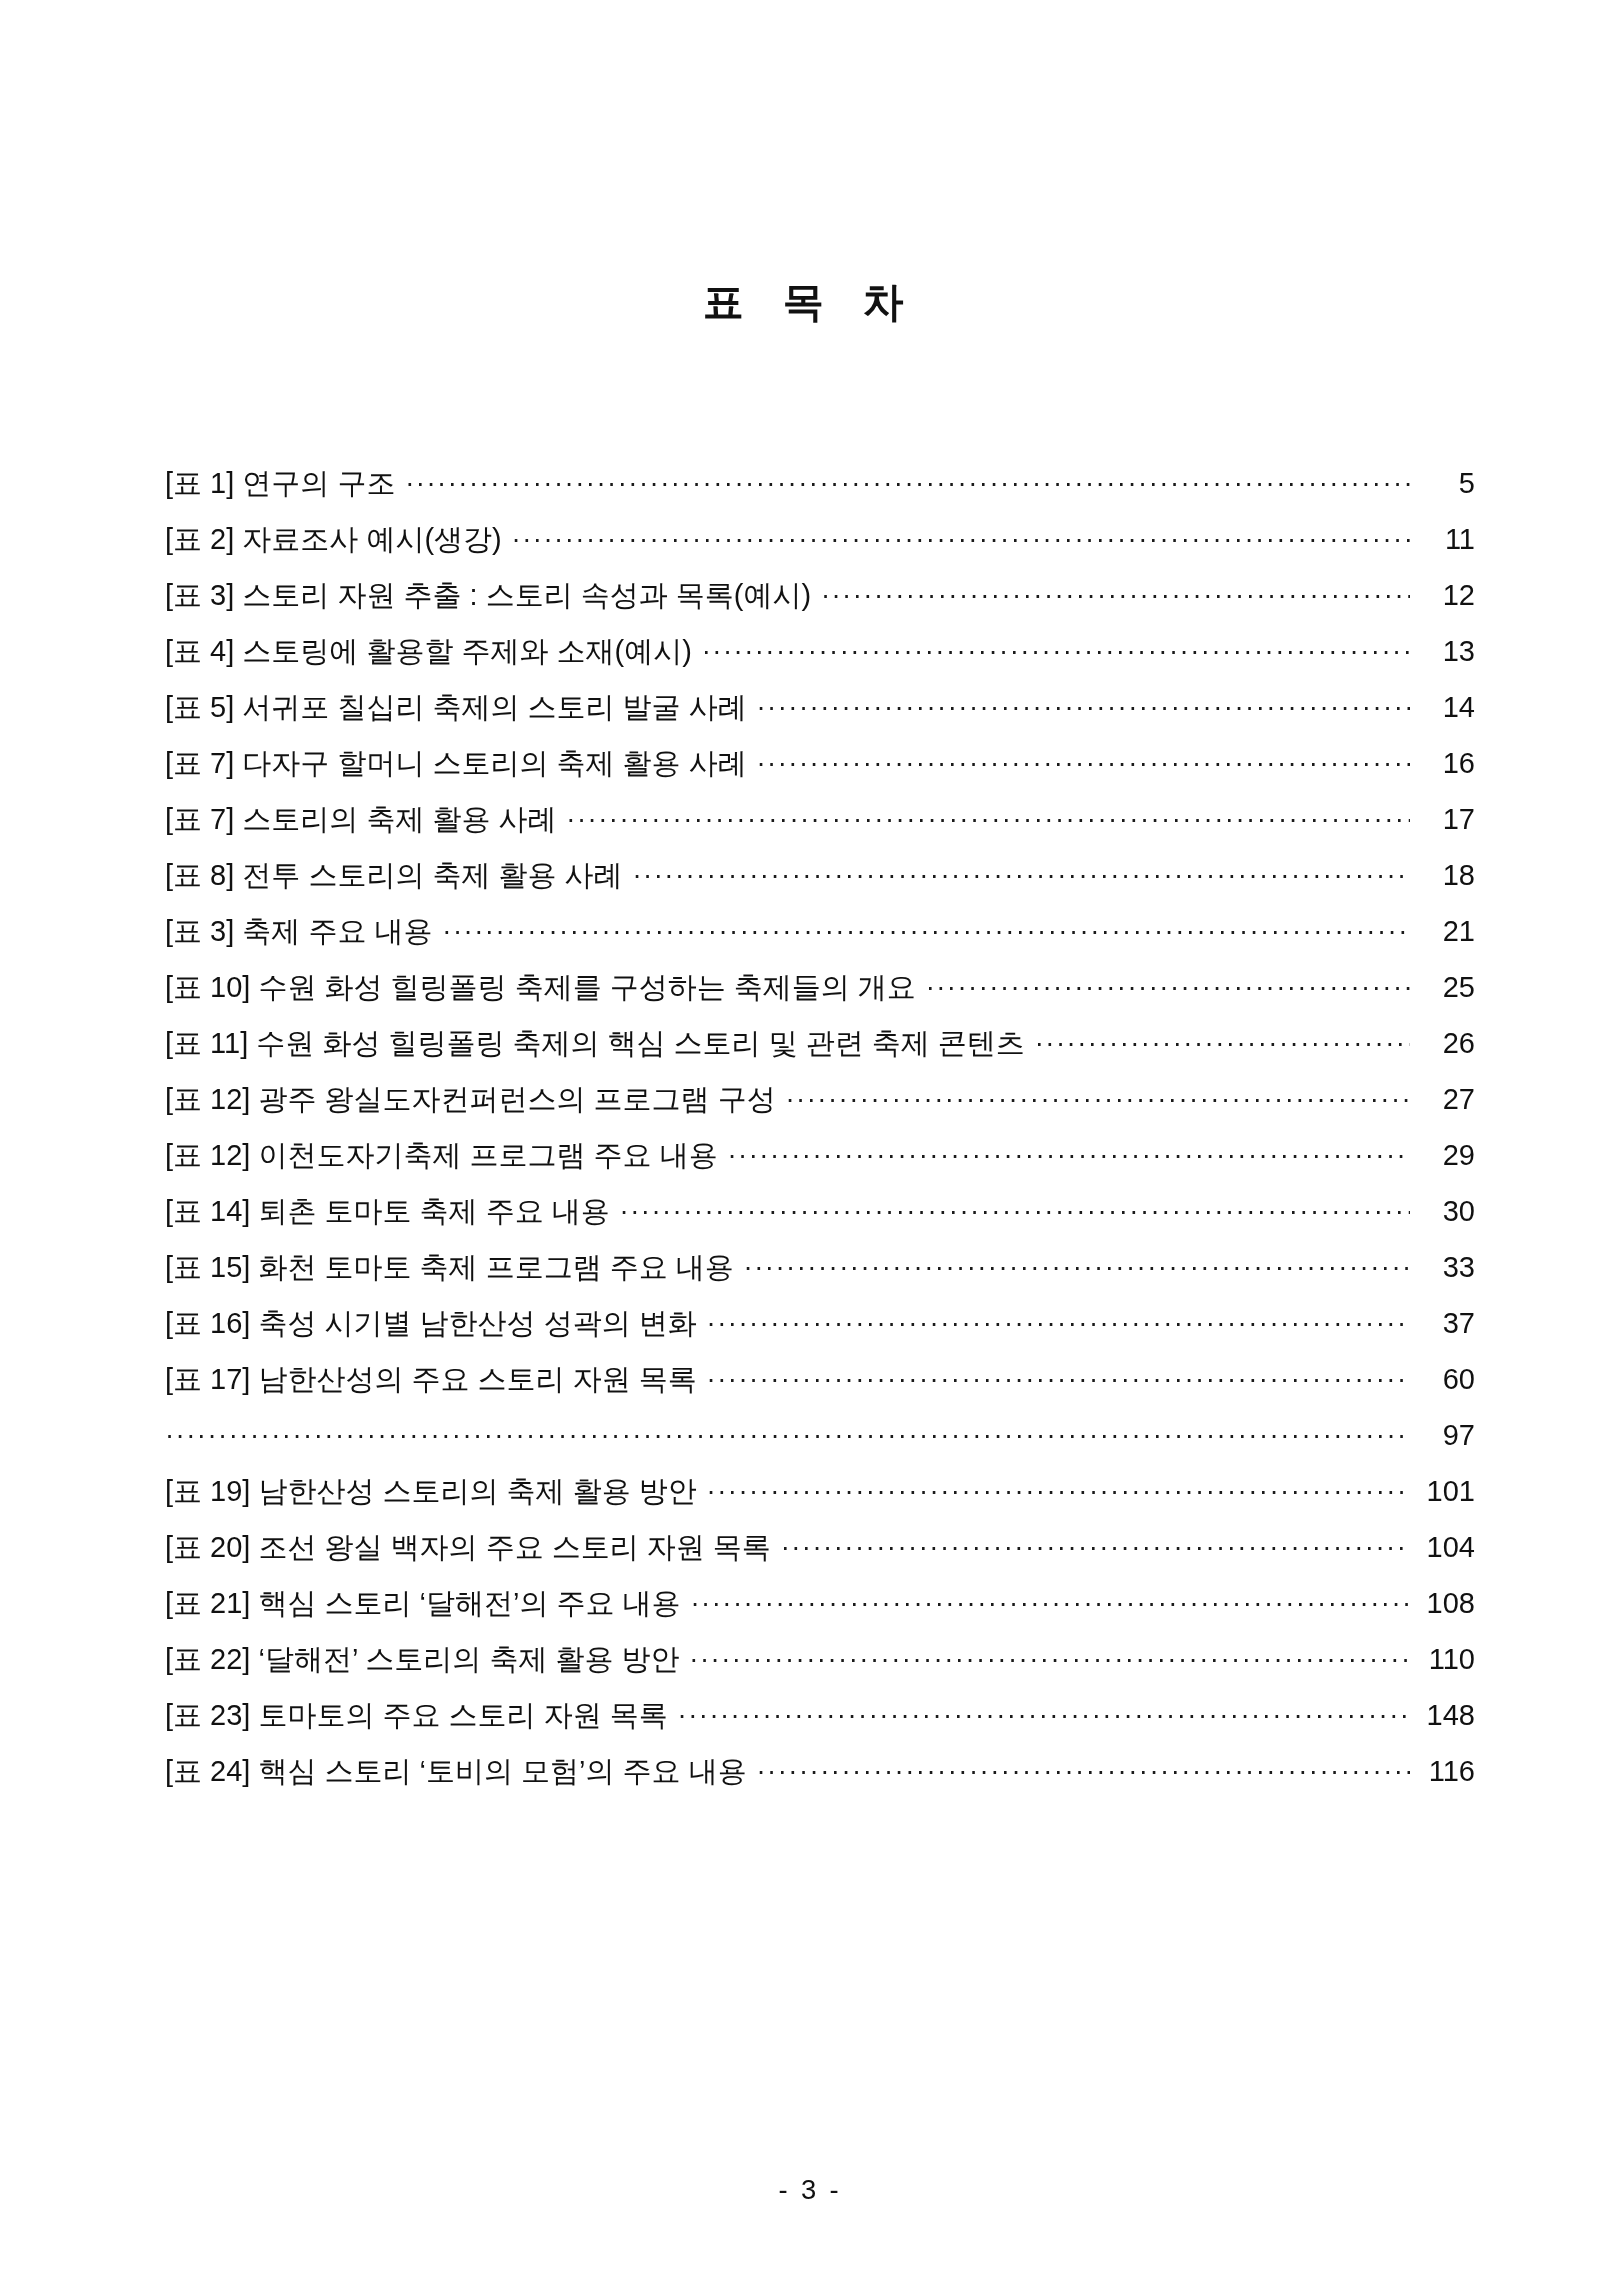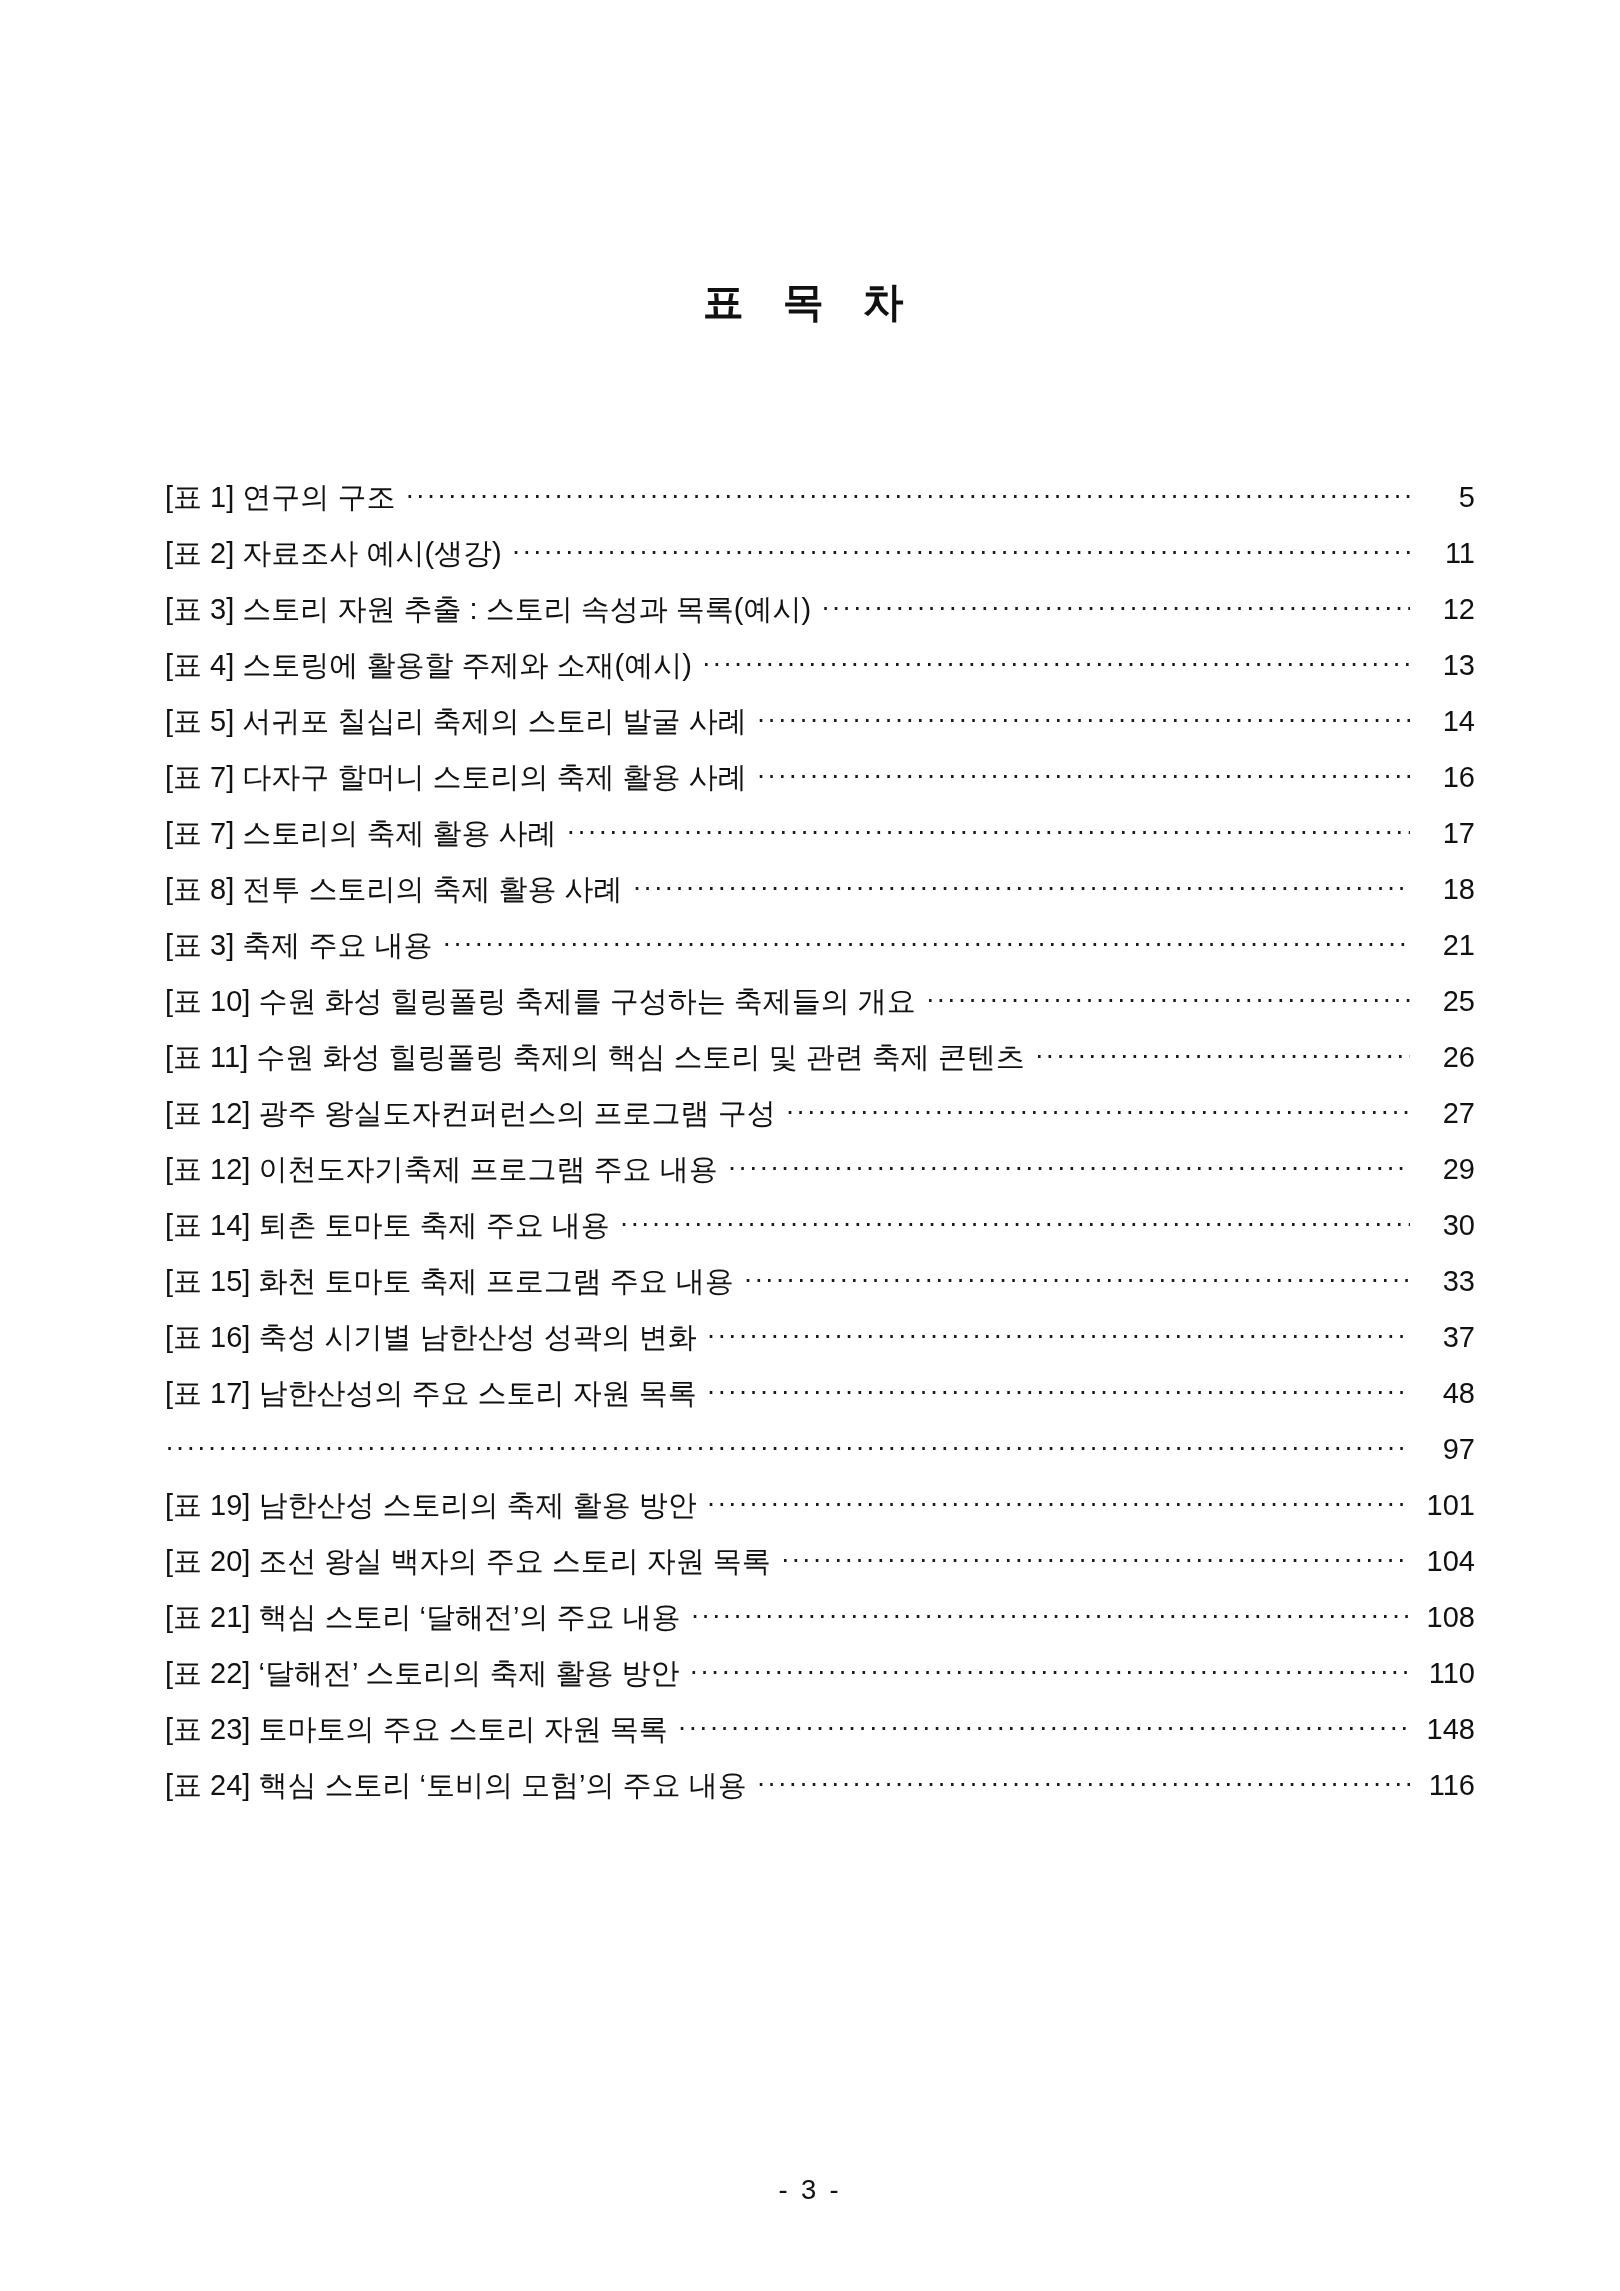--- a/index.html
+++ b/index.html
@@ -30,21 +30,21 @@
     margin: 0;
     padding: 0;
     list-style: none;
     position: absolute;
     left: 165px;
     right: 145px;
     top: 461px;
   }
   .toc-entry {
     display: flex;
-    align-items: center;
+    align-items: flex-start;
     font-size: 29px;
     line-height: 1;
     height: 56px;
     white-space: nowrap;
   }
   .entry-label {
     flex: 0 0 auto;
     padding-right: 9.8px;
   }
   .leader {
@@ -165,21 +165,21 @@
         <span class="page-num">33</span>
       </li>
       <li class="toc-entry">
         <span class="entry-label">[표 16] 축성 시기별 남한산성 성곽의 변화</span>
         <span class="leader"></span>
         <span class="page-num">37</span>
       </li>
       <li class="toc-entry">
         <span class="entry-label">[표 17] 남한산성의 주요 스토리 자원 목록</span>
         <span class="leader"></span>
-        <span class="page-num">48</span>
+        <span class="page-num">60</span>
       </li>
       <li class="toc-entry">
         <span class="leader"></span>
         <span class="page-num">97</span>
       </li>
       <li class="toc-entry">
         <span class="entry-label">[표 19] 남한산성 스토리의 축제 활용 방안</span>
         <span class="leader"></span>
         <span class="page-num">101</span>
       </li>

